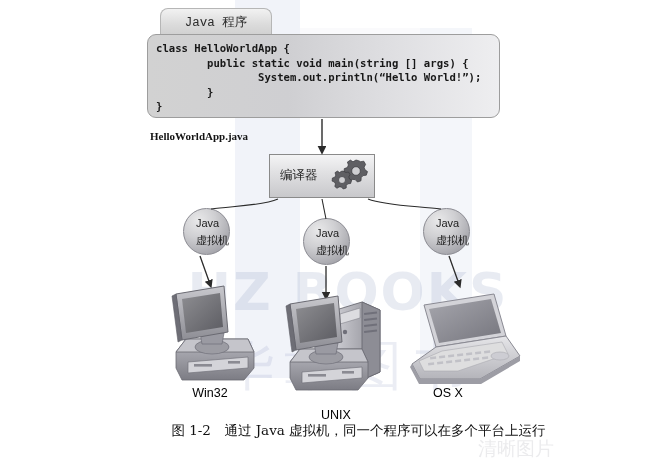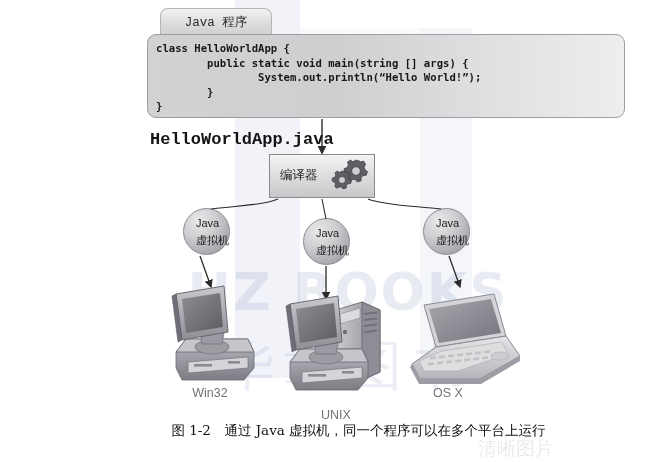--- a/index.html
+++ b/index.html
@@ -104,21 +104,21 @@
     font-size: 12.5px;
     color: #2b2b2b;
     white-space: nowrap;
   }
 
   
   .code-box {
     position: absolute;
     left: 147px;
     top: 34px;
-    width: 478px;
+    width: 353px;
     height: 84px;
     border-radius: 9px;
     background: linear-gradient(to right, #d2d2d2 0%, #cfcfd2 40%, #dedee1 68%, #eeeef0 100%);
     border: 1px solid #9d9d9d;
     box-sizing: border-box;
     overflow: hidden;
     padding-left: 20px;
   }
   .code-text {
     position: absolute;
@@ -130,23 +130,23 @@
     line-height: 14.6px;
     color: #181818;
     white-space: pre;
   }
 
   
   .filename {
     position: absolute;
     left: 150px;
     top: 130px;
-    font-family: Liberation Mono, monospace;
+    font-family: Liberation Serif, serif;
     font-weight: bold;
-    font-size: 17px;
+    font-size: 11px;
     color: #141414;
     white-space: nowrap;
   }
 
   
   .compiler-box {
     position: absolute;
     left: 269px;
     top: 154px;
     width: 106px;
@@ -201,21 +201,21 @@
   }
   .jvm.a { left: 183px; top: 208px; }
   .jvm.b { left: 303px; top: 218px; }
   .jvm.c { left: 423px; top: 208px; }
 
   
   .plat-label {
     position: absolute;
     font-family: "Liberation Sans", sans-serif;
     font-size: 12.5px;
-    color: #737373;
+    color: #000000;
     white-space: nowrap;
     text-align: center;
   }
   .plat-label.win  { left: 170px; top: 386px; width: 80px; }
   .plat-label.unix { left: 296px; top: 400px; width: 80px; margin-top: 8px; }
   .plat-label.osx  { left: 408px; top: 386px; width: 80px; }
 
   
   .caption {
     position: absolute;

